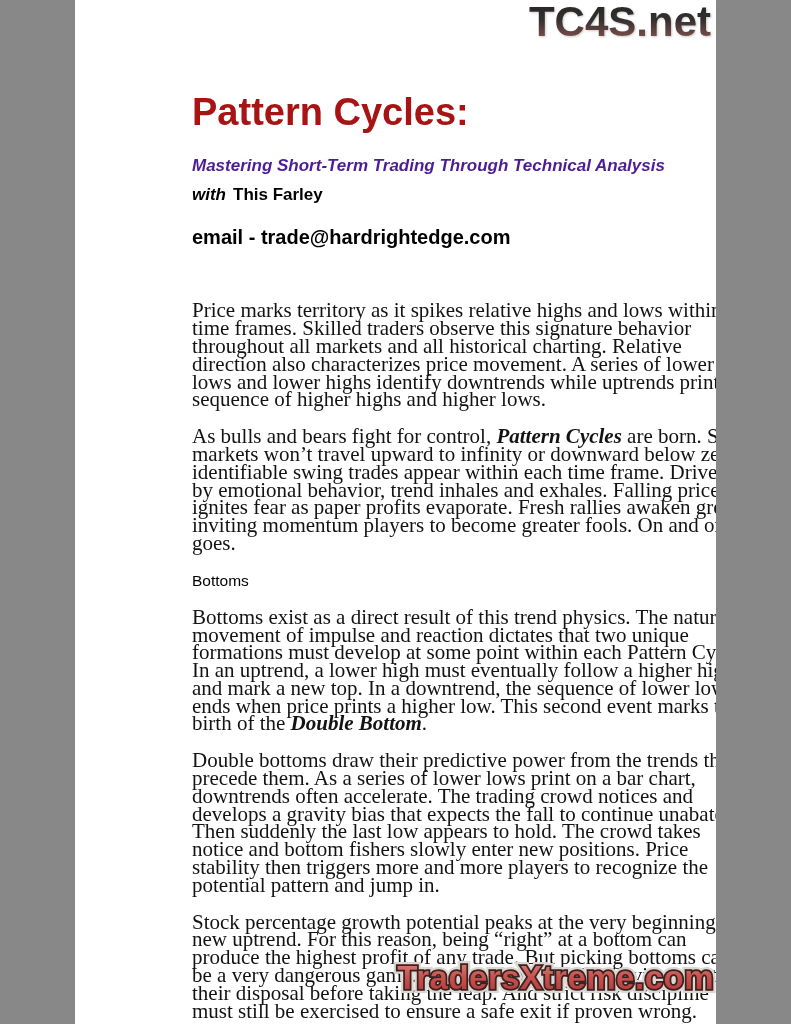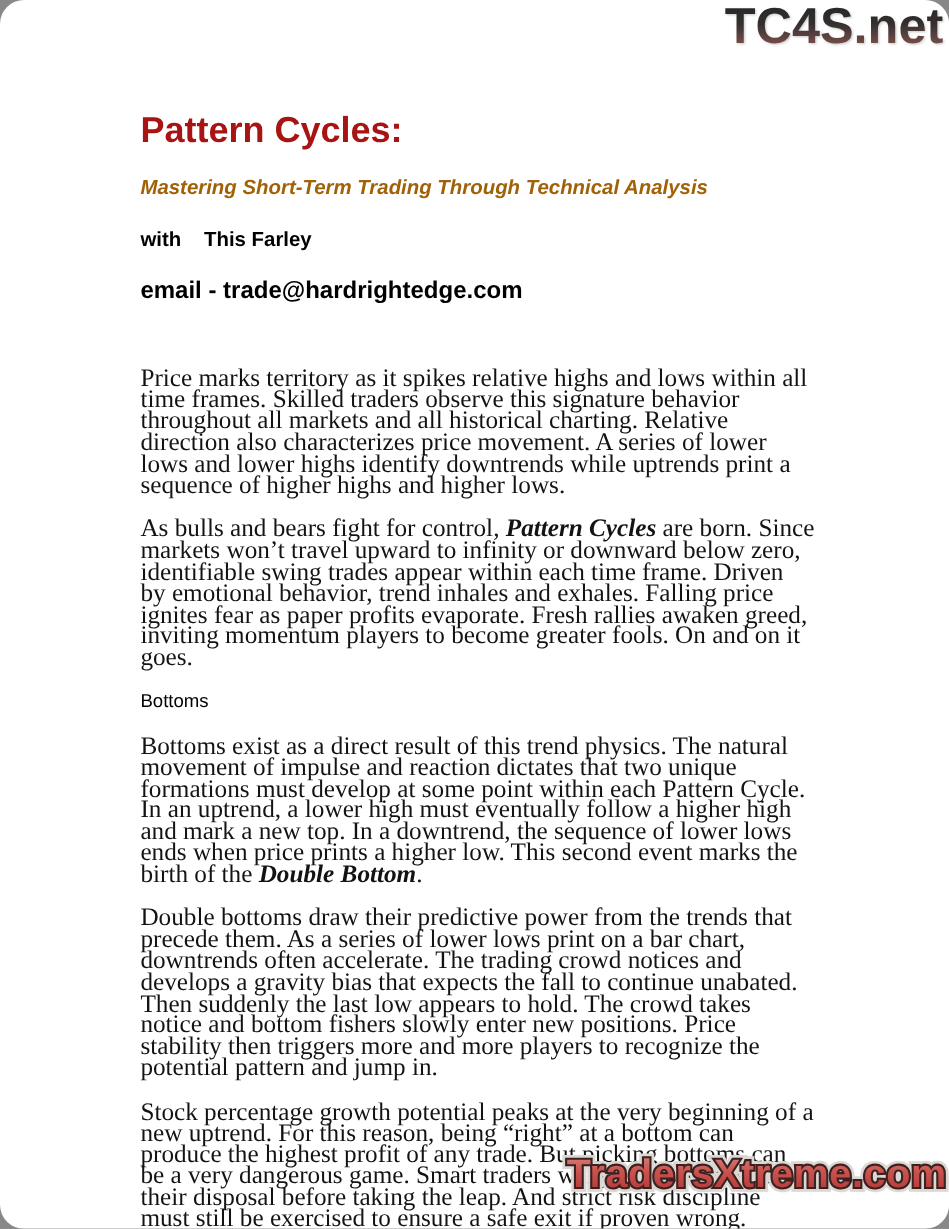--- a/index.html
+++ b/index.html
@@ -1,32 +1,32 @@
 <!DOCTYPE html>
 <html><head>
 <meta charset="utf-8">
 <style>
   html,body{margin:0;padding:0;background:#888;}
   .page{
-    position:relative;width:791px;height:1024px;background:#ffffff;
-    overflow:hidden;font-family:"Liberation Sans",sans-serif;margin:0 auto;border-radius:20px;
+    position:relative;width:641px;height:1024px;background:#ffffff;
+    overflow:hidden;font-family:"Liberation Sans",sans-serif;margin:0 auto;
   }
   
   .tc4s{
     position:absolute;top:1px;right:5px;
     font-size:42px;font-weight:700;line-height:1;white-space:nowrap;
     background:linear-gradient(180deg,#262424 0%,#343030 45%,#6e4a46 80%,#8a5f58 100%);
     -webkit-background-clip:text;background-clip:text;color:transparent;
     filter:drop-shadow(1px 1px 1px rgba(170,170,170,0.6));
   }
   .content{position:absolute;left:117px;top:92px;width:562px;}
-  h1.title{font-size:30px;font-weight:700;color:#a81414;margin:0 0 22px 0;line-height:1.1;}
-  h2.subtitle{font-size:17px;font-weight:700;font-style:italic;color:#a16207;margin:0 0 23px 0;line-height:1.15;}
+  h1.title{font-size:38px;font-weight:700;color:#a81414;margin:0 0 22px 0;line-height:1.1;}
+  h2.subtitle{font-size:17px;font-weight:700;font-style:italic;color:#4c1d95;margin:0 0 10px 0;line-height:1.15;}
   .byline{font-size:17px;font-weight:700;color:#000;margin:0 0 21px 0;}
-  .byline .prefix{margin-right:19px;}
+  .byline .prefix{font-style:italic;margin-right:7px;}
   .email{font-size:20px;font-weight:700;color:#000;margin:0 0 53px 0;}
   .body-text p{
     font-family:"Liberation Serif","DejaVu Serif",serif;
     font-size:21px;line-height:17.8px;color:#131313;
     margin:0 0 19px 0;text-align:left;
   }
   .bi{font-weight:700;font-style:italic;}
   h3.section{font-size:15.5px;font-weight:400;color:#000;margin:4px 0 19px 0;}
   
   .dlsub-wrap{position:relative;height:50px;margin:-6px 0 10px 0;}

